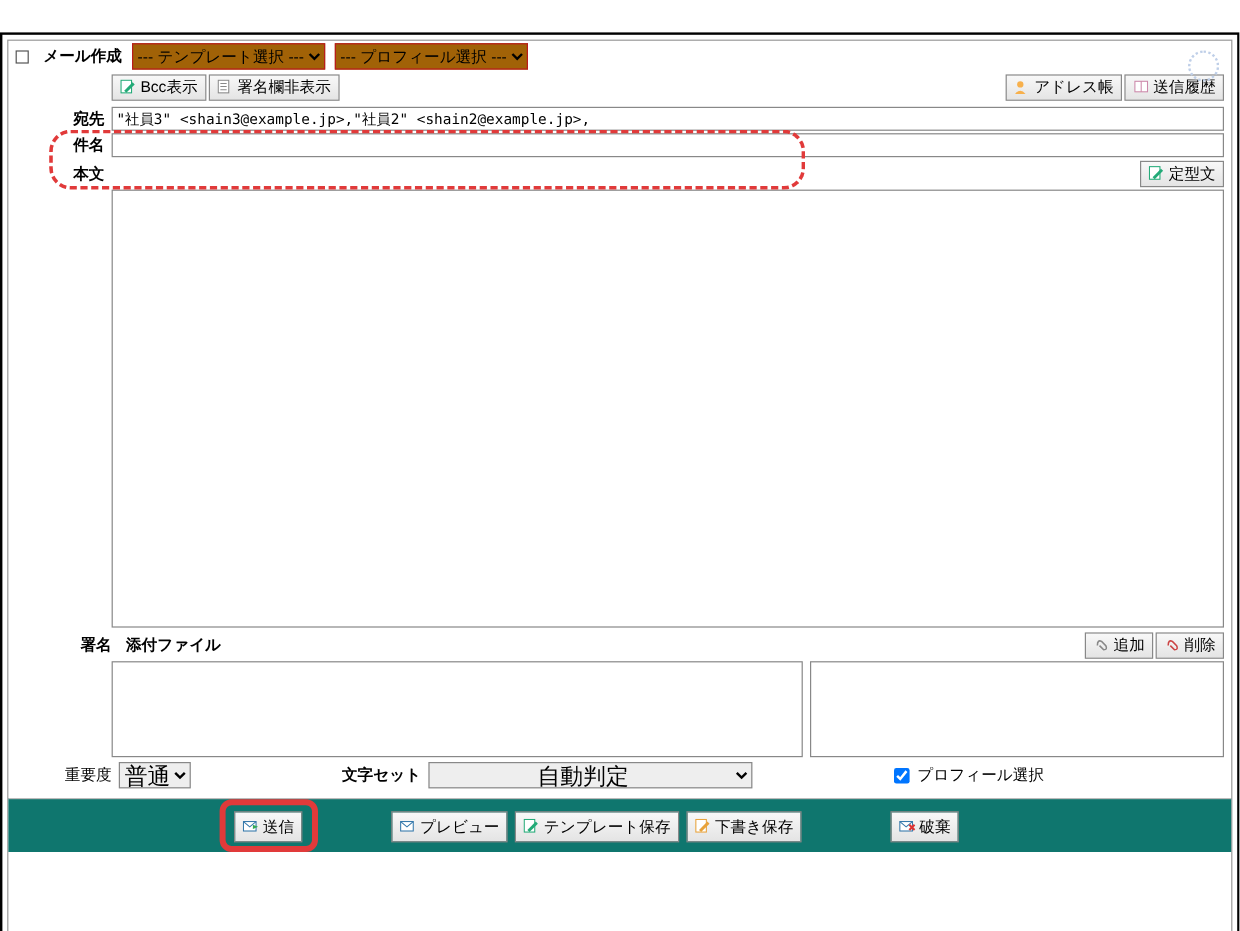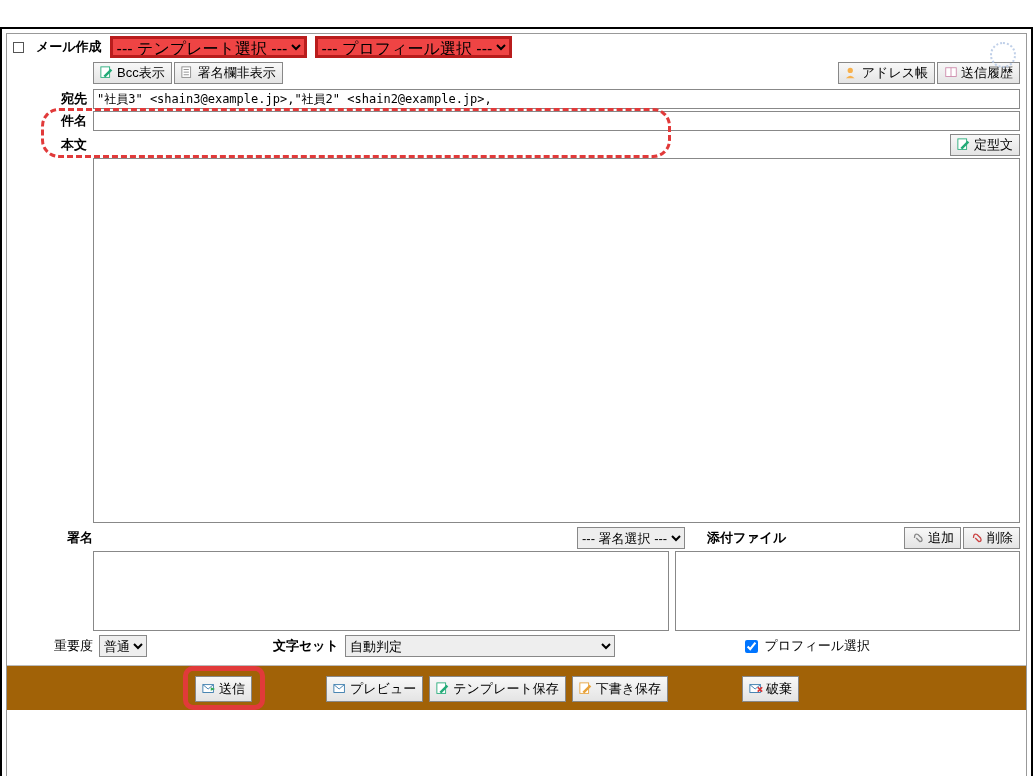--- a/index.html
+++ b/index.html
@@ -35,23 +35,23 @@
   }
   .win-icon {
     width: 11px; height: 11px;
     border: 1px solid #555;
     display: inline-block;
     margin-right: 4px;
     background: #fff;
   }
   .title-text { font-weight: bold; }
   select.top-select {
-    font-size: 16px;
-    border: 3px solid #b91c1c;
-    background: #ef4444;
+    font-size: 13px;
+    border: 1px solid #b91c1c;
+    background: #a16207;
     height: 22px;
   }
   .spinner {
     position: absolute;
     right: 10px; top: 8px;
     width: 26px; height: 26px;
     border: 2px dotted #bfcfe8;
     border-radius: 50%;
   }
 
@@ -128,21 +128,21 @@
     font-size: 13px;
     padding: 4px;
     overflow-y: scroll;
   }
 
   
   .sig-row {
     display: flex;
     align-items: center;
     padding: 2px 6px 2px 6px;
-    gap: 16px;
+    gap: 6px;
   }
   .sig-row .lbl { width: 80px; text-align: right; font-weight: bold; padding-right: 0; }
   .sig-row .sig-select-wrap { flex: 1; display: flex; justify-content: flex-end; }
   .sig-row select { border: 1px solid #888; height: 22px; background: #eee; font-size: 13px; }
   .sig-row .att-lbl { font-weight: bold; margin-left: 6px; }
   .sig-row .att-btns { margin-left: auto; display: flex; gap: 2px; }
 
   .boxes-row {
     display: flex;
     padding: 0 6px;
@@ -158,36 +158,36 @@
   .att-box { flex: 1; }
 
   
   .opt-row {
     display: flex;
     align-items: center;
     padding: 4px 6px;
     gap: 6px;
   }
   .opt-row .lbl { width: 80px; text-align: right; font-weight: normal; padding-right: 0; }
-  .opt-row select { border: 1px solid #888; height: 22px; background: #eee; font-size: 13px; }
+  .opt-row select { border: 1px solid #888; height: 22px; background: #eee; font-size: 19px; text-align: center; }
   .opt-row .charset-lbl { margin-left: 120px; font-weight: bold; }
   .opt-row .charset-sel { width: 270px; }
   .opt-row .save-chk { margin-left: auto; display: flex; align-items: center; gap: 3px; padding-right: 150px;}
 
   
   .bottom-bar-area {
     border-top: 1px solid #bbb;
     margin-top: 4px;
     padding: 10px 6px 8px 6px;
     display: flex;
     align-items: center;
     justify-content: center;
     gap: 12px;
     position: relative;
-    background: #a16207;
+    background: #0f766e;
   }
   .bottom-bar-area .btn-group { display: flex; gap: 6px; }
   .send-highlight {
     position: absolute;
     border: 5px solid #e13a3a;
     border-radius: 10px;
     pointer-events: none;
   }
 
   
@@ -283,25 +283,20 @@
         <span>定型文</span>
       </button>
     </div>
 
     <div class="body-area">
       <textarea style=""></textarea>
     </div>
 
     <div class="sig-row">
       <span class="lbl">署名</span>
-      <div class="sig-select-wrap" style="flex:0 0 576px; justify-content:flex-end;">
-        <select>
-          <option>--- 署名選択 ---</option>
-        </select>
-      </div>
       <span class="att-lbl">添付ファイル</span>
       <div class="att-btns">
         <button class="btn">
           <span class="ic">
               <svg viewBox="0 0 16 16">
                 <path d="M4 8 Q4 2 8 4 L12 8 Q14 12 10 12 L6 8" fill="none" stroke="#888" stroke-width="1.5"></path>
               </svg>
             </span>
           <span>追加</span>
         </button>

